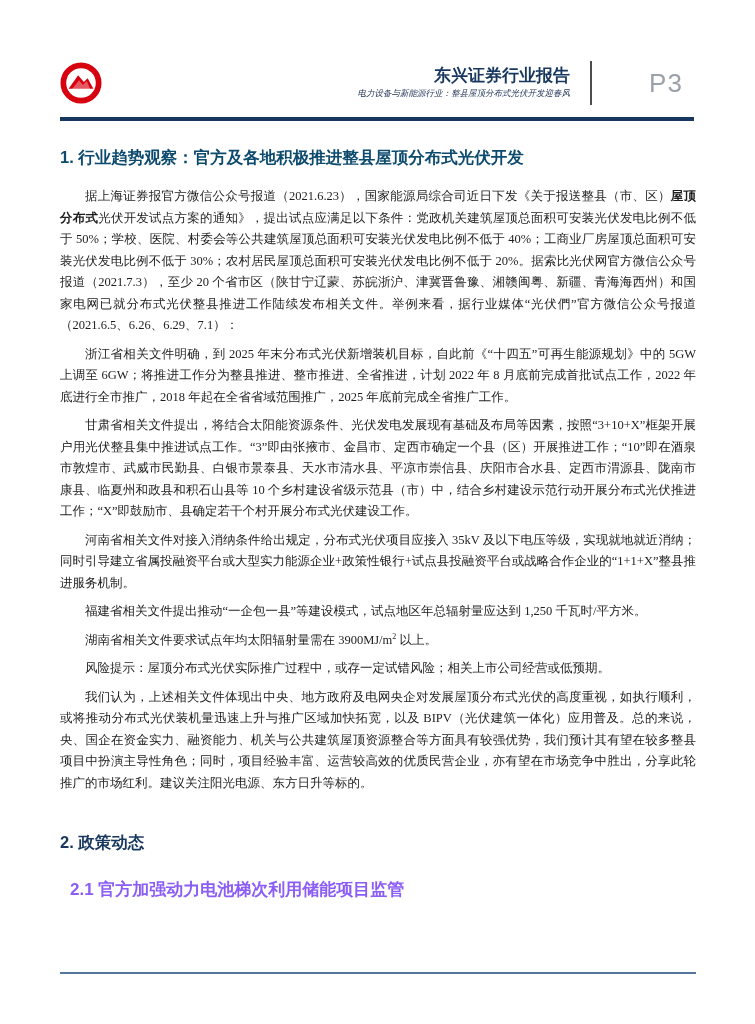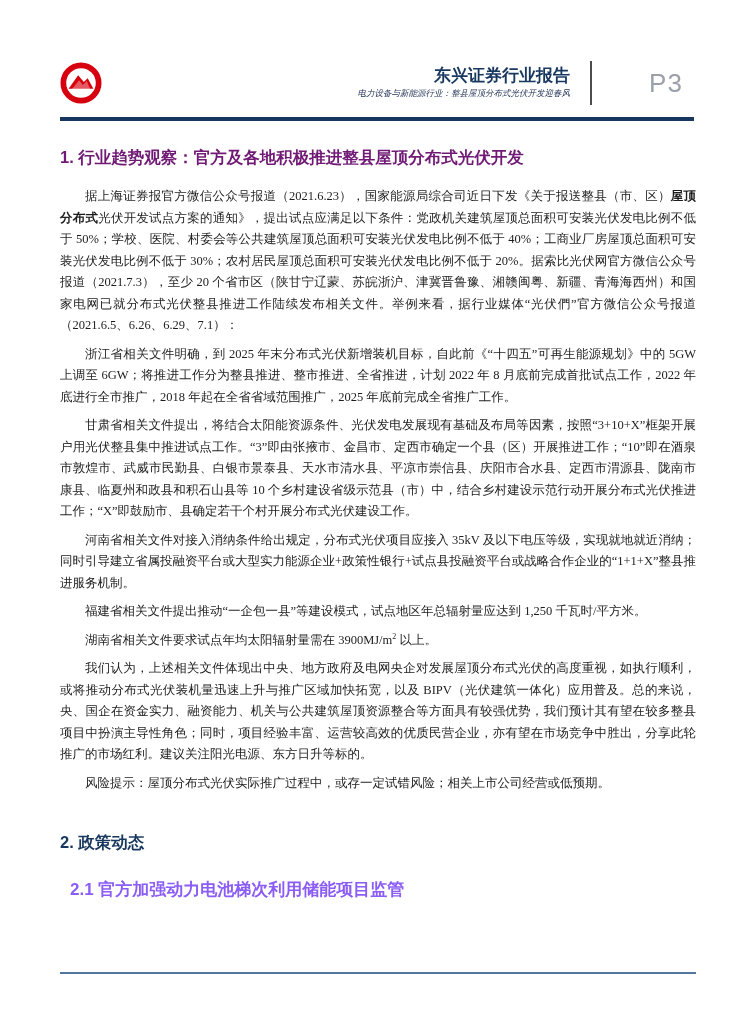--- a/index.html
+++ b/index.html
@@ -24,21 +24,21 @@
   .report-subtitle { color:#24365a; font-style:italic; font-size:8.5px; margin-top:3px;
                      font-family:"Liberation Serif","DejaVu Serif",serif; }
   .vdiv { width:2px; height:44px; background:#4d4d4d; flex:0 0 auto; }
   .pageno { width:60px; text-align:center; font-size:26px; color:#9aa1a8; letter-spacing:1px;padding-left:44px; }
 
   .header-rule { position:absolute; top:117px; left:60px; width:634px; height:3.5px;
                  background:#17375e; }
 
   
   .main { position:absolute; top:141px; left:60px; width:636px; color:#1d1d1d; }
-  h1.sec { font-size:16.5px; color:#701a75; font-weight:bold; margin:6px 0 17px 0;
+  h1.sec { font-size:16.5px; color:#0c4a6e; font-weight:bold; margin:6px 0 17px 0;
            font-family:"Liberation Sans","DejaVu Sans",sans-serif; }
   .main p { font-size:12.5px; line-height:21.5px; text-align:justify; text-indent:2em;
             margin:0 0 7px 0; color:#1d1d1d;
             font-family:"Liberation Serif","DejaVu Serif",serif; }
   .main p b { font-weight:bold; }
   .main p sup { font-size:8px; line-height:0; }
   h2.sec2 { font-size:16.5px; color:#17375e; font-weight:bold; margin:38px 0 0 0;
             font-family:"Liberation Sans","DejaVu Sans",sans-serif; }
   h3.sec21 { font-size:17px; color:#8b5cf6; font-weight:bold; margin:24px 0 0 10px;
              font-family:"Liberation Sans","DejaVu Sans",sans-serif; }
@@ -84,23 +84,23 @@
 
     <p>甘肃省相关文件提出，将结合太阳能资源条件、光伏发电发展现有基础及布局等因素，按照“3+10+X”框架开展户用光伏整县集中推进试点工作。“3”即由张掖市、金昌市、定西市确定一个县（区）开展推进工作；“10”即在酒泉市敦煌市、武威市民勤县、白银市景泰县、天水市清水县、平凉市崇信县、庆阳市合水县、定西市渭源县、陇南市康县、临夏州和政县和积石山县等 10 个乡村建设省级示范县（市）中，结合乡村建设示范行动开展分布式光伏推进工作；“X”即鼓励市、县确定若干个村开展分布式光伏建设工作。</p>
 
     <p>河南省相关文件对接入消纳条件给出规定，分布式光伏项目应接入 35kV 及以下电压等级，实现就地就近消纳；同时引导建立省属投融资平台或大型实力能源企业+政策性银行+试点县投融资平台或战略合作企业的“1+1+X”整县推进服务机制。</p>
 
     <p>福建省相关文件提出推动“一企包一县”等建设模式，试点地区年总辐射量应达到 1,250 千瓦时/平方米。</p>
 
     <p><span>湖南省相关文件要求试点年均太阳辐射量需在 3900MJ/m</span><sup>2</sup><span> 以上。</span></p>
 
 
+    <p>风险提示：屋顶分布式光伏实际推广过程中，或存一定试错风险；相关上市公司经营或低预期。</p>
+
     <p>我们认为，上述相关文件体现出中央、地方政府及电网央企对发展屋顶分布式光伏的高度重视，如执行顺利，或将推动分布式光伏装机量迅速上升与推广区域加快拓宽，以及 BIPV（光伏建筑一体化）应用普及。总的来说，央、国企在资金实力、融资能力、机关与公共建筑屋顶资源整合等方面具有较强优势，我们预计其有望在较多整县项目中扮演主导性角色；同时，项目经验丰富、运营较高效的优质民营企业，亦有望在市场竞争中胜出，分享此轮推广的市场红利。建议关注阳光电源、东方日升等标的。</p>
-
-    <p>风险提示：屋顶分布式光伏实际推广过程中，或存一定试错风险；相关上市公司经营或低预期。</p>
 
     <h2 class="sec2">2. 政策动态</h2>
     <h3 class="sec21">2.1 官方加强动力电池梯次利用储能项目监管</h3>
   </div>
 
   <div class="footer-rule"></div>
 
 </div>
 
 </body></html>

